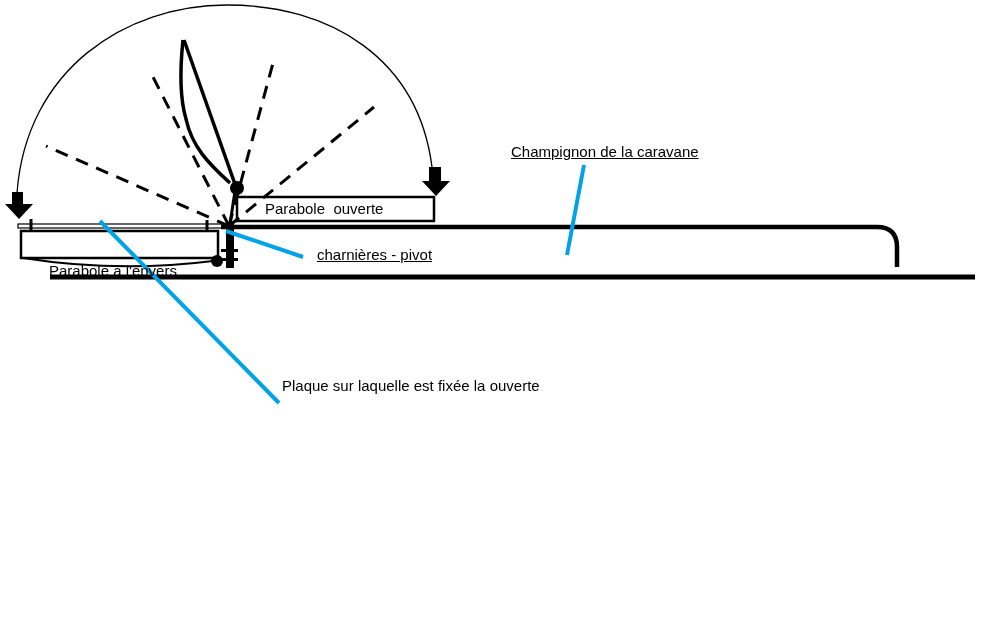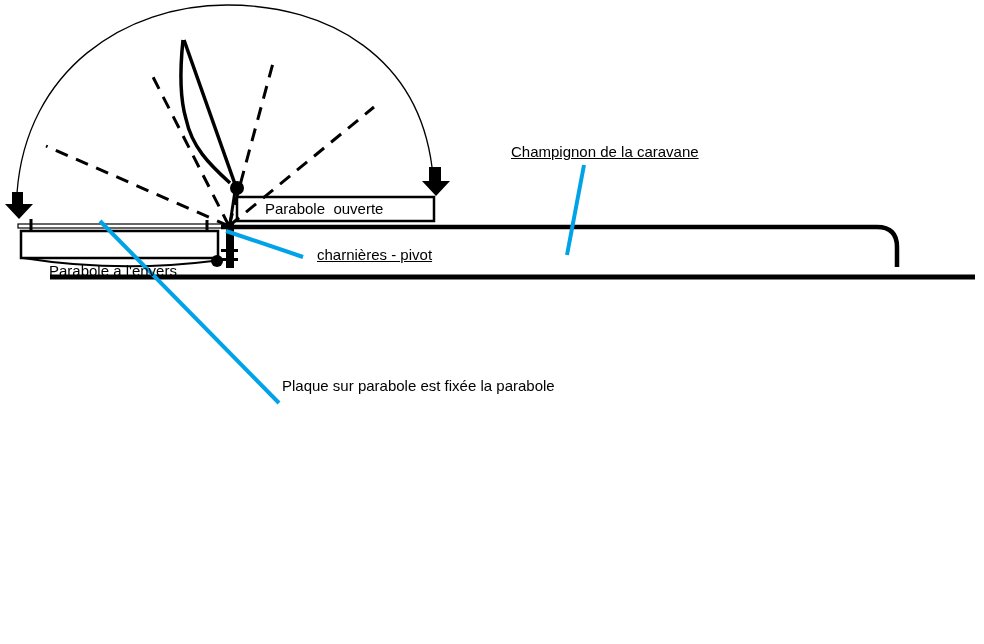--- a/index.html
+++ b/index.html
@@ -76,19 +76,19 @@
 
     <line x1="584" y1="165" x2="567" y2="255" stroke="#00A2E8" stroke-width="4"></line>
     <line x1="226" y1="231" x2="303" y2="257" stroke="#00A2E8" stroke-width="4"></line>
     <line x1="100" y1="221" x2="279" y2="403" stroke="#00A2E8" stroke-width="4"></line>
   </svg>
 
   <div class="label" style="left:511px; top:143px;text-decoration:underline;">Champignon de la caravane</div>
 
   <div class="label" style="left:317px; top:246px;text-decoration:underline;">charnières - pivot</div>
 
-  <div class="label" style="left:282px; top:377px;">Plaque sur parabole est fixée la parabole</div>
+  <div class="label" style="left:282px; top:377px;">Plaque sur laquelle est fixée la ouverte</div>
 
   <div class="label box-label" style="left:237px; top:200px; width:197px;">Parabole  ouverte</div>
 
   <div class="label box-label" style="left:21px; top:226px; width:197px;margin-top:36px;">Parabole a l'envers</div>
 
 </div>
 
 </body></html>

